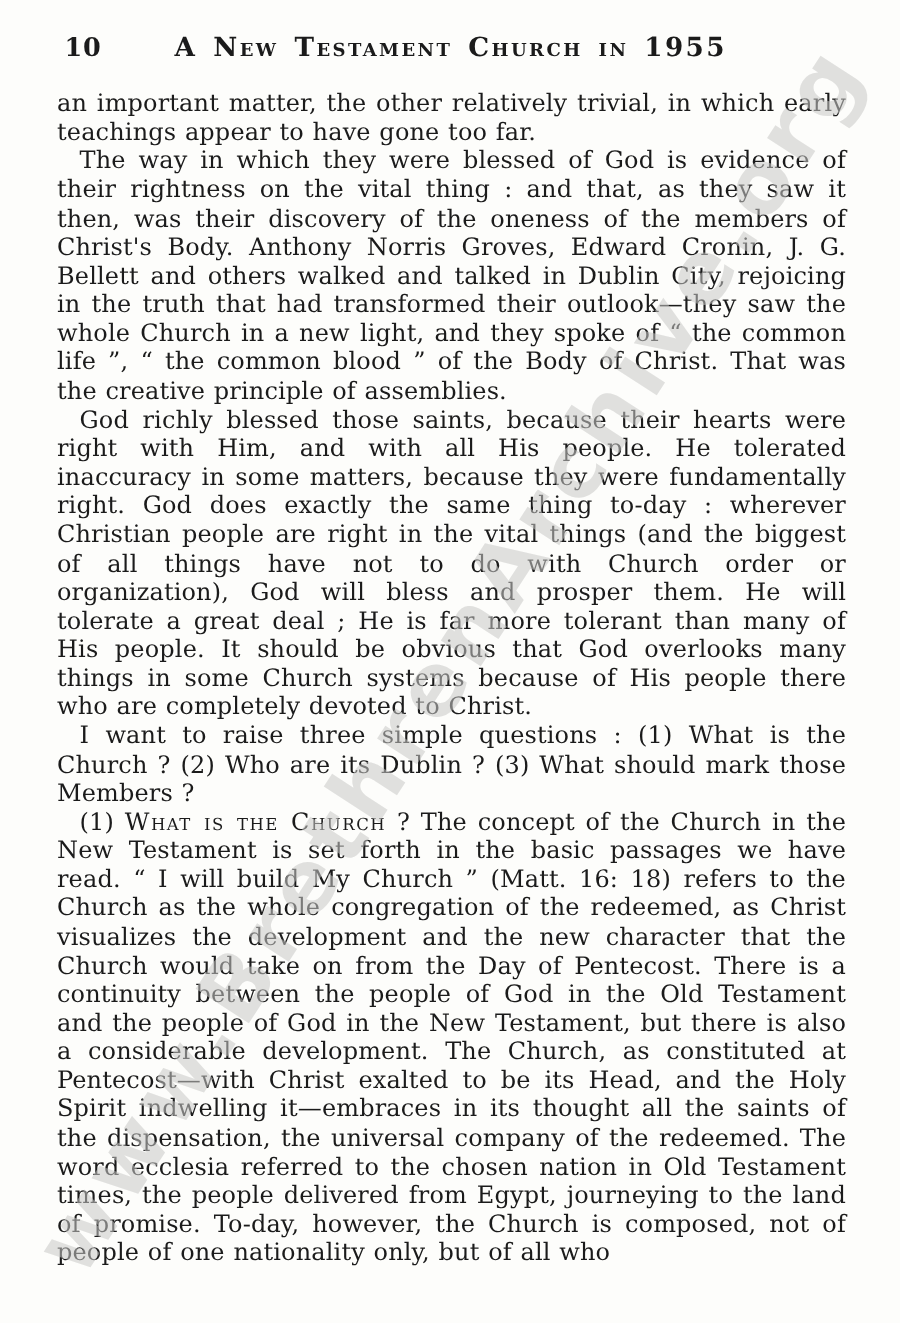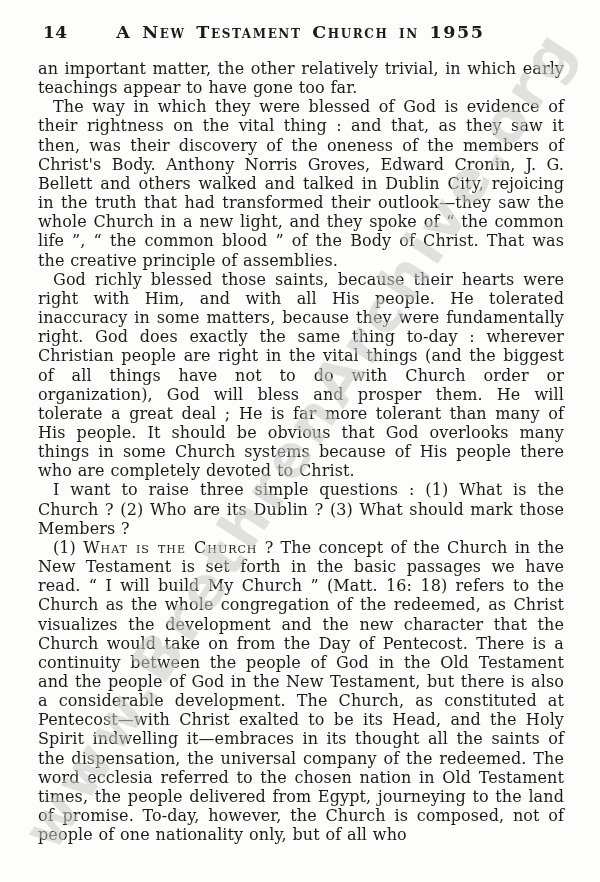--- a/index.html
+++ b/index.html
@@ -68,21 +68,21 @@
     z-index:5;
   }
 </style>
 </head>
 <body>
 
 <div class="page">
   <div class="watermark">www.BrethrenArchive.org</div>
 
   <header class="page-header">
-    <span class="pagenum">14</span>
+    <span class="pagenum">10</span>
     <span class="running-title">A New Testament Church in 1955</span>
   </header>
 
   <main class="body-text" id="body-text">
       <p><span class="run-normal">an important matter, the other relatively trivial, in which early teachings appear to have gone too far.</span></p>
       <p class="indent"><span class="run-normal">The way in which they were blessed of God is evidence of their rightness on the vital thing&nbsp;: and that, as they saw it then, was their discovery of the oneness of the members of Christ's Body. Anthony Norris Groves, Edward Cronin, J. G. Bellett and others walked and talked in Dublin City, rejoicing in the truth that had transformed their outlook—they saw the whole Church in a new light, and they spoke of “&nbsp;the common life&nbsp;”, “&nbsp;the common blood&nbsp;” of the Body of Christ. That was the creative principle of assemblies.</span></p>
       <p class="indent"><span class="run-normal">God richly blessed those saints, because their hearts were right with Him, and with all His people. He tolerated inaccuracy in some matters, because they were </span><span class="run-italic">fundamentally</span><span class="run-normal"> right. God does exactly the same thing to-day&nbsp;: wherever Christian people are right in the vital things (and the biggest of all things have not to do with Church order or organization), God will bless and prosper them. He will tolerate a great deal&nbsp;; He is far more tolerant than many of His people. It should be obvious that God overlooks many things in some Church systems because of His people there who are completely devoted to Christ.</span></p>
       <p class="indent"><span class="run-normal">I want to raise three simple questions&nbsp;: (1) </span><span class="run-italic">What is the Church</span><span class="run-normal">&nbsp;? (2) </span><span class="run-italic">Who are its Dublin</span><span class="run-normal">&nbsp;? (3) </span><span class="run-italic">What should mark those Members</span><span class="run-normal">&nbsp;?</span></p>
       <p class="indent"><span class="run-normal">(1) </span><span class="run-smallcaps">What is the Church</span><span class="run-normal">&nbsp;? The concept of the Church in the New Testament is set forth in the basic passages we have read. “&nbsp;I will build My Church&nbsp;” (Matt. 16: 18) refers to the Church as the whole congregation of the redeemed, as Christ visualizes the development and the new character that the Church would take on from the Day of Pentecost. There is a continuity between the people of God in the Old Testament and the people of God in the New Testament, but there is also a considerable development. The Church, as constituted at Pentecost—with Christ exalted to be its Head, and the Holy Spirit indwelling it—embraces in its thought all the saints of the dispensation, the universal company of the redeemed. The word </span><span class="run-italic">ecclesia</span><span class="run-normal"> referred to the chosen nation in Old Testament times, the people delivered from Egypt, journeying to the land of promise. To-day, however, the Church is composed, not of people of one nationality only, but of all who</span></p>
     </main>

